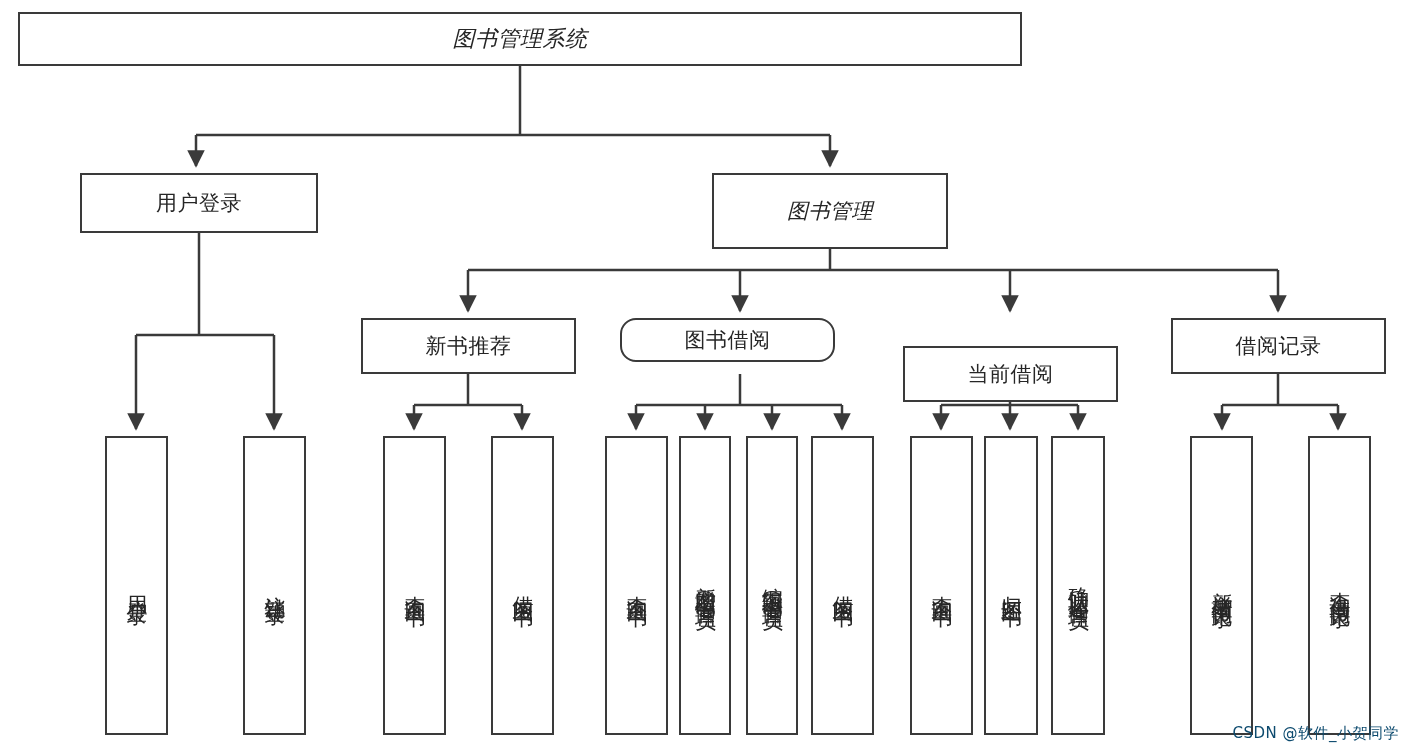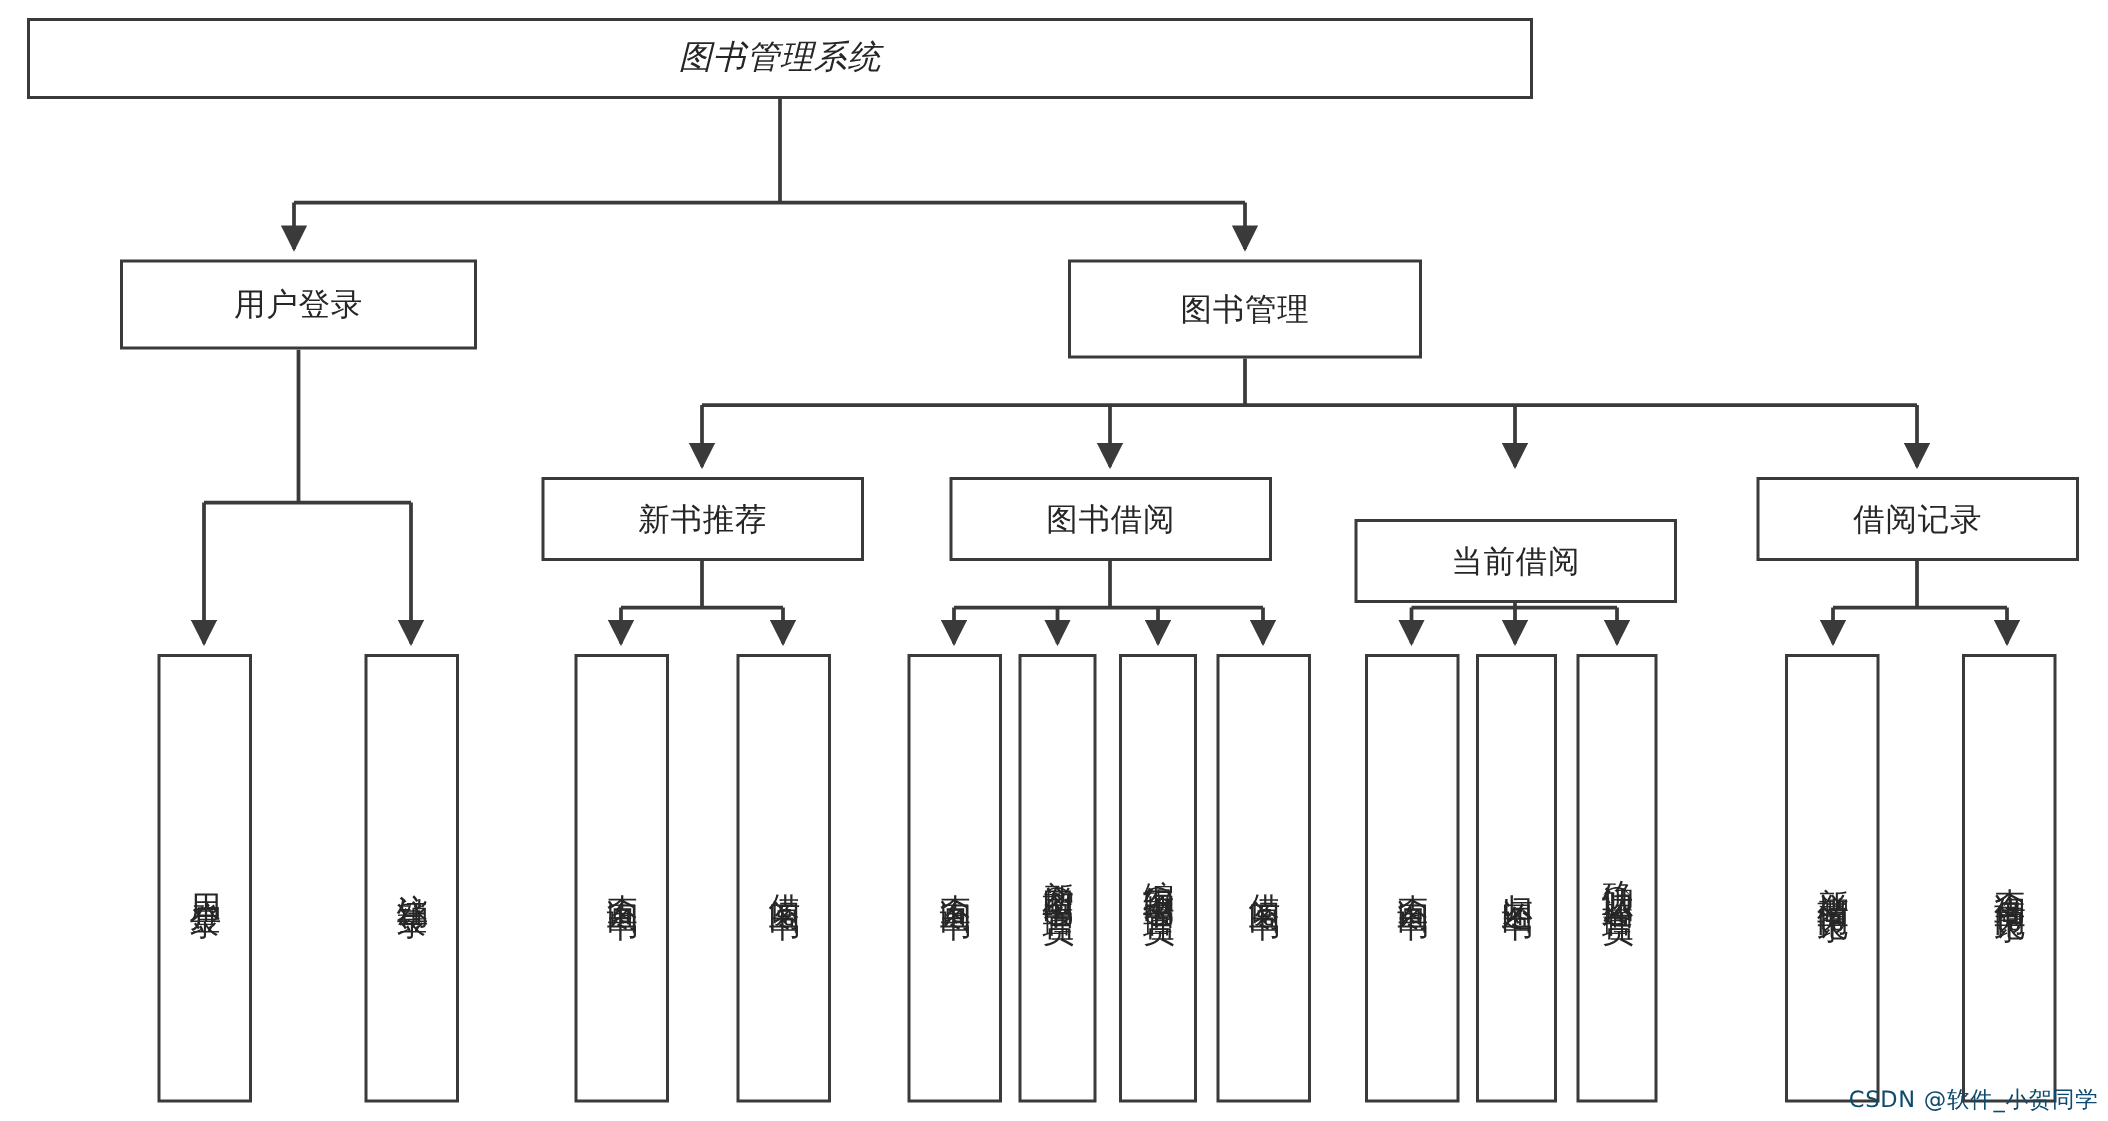--- a/index.html
+++ b/index.html
@@ -134,29 +134,29 @@
   </svg>
 
   <div class="node root horiz" style="left:18px; top:12px; width:1004px; height:54px;">
     <span class="node-label">图书管理系统</span>
   </div>
 
   <div class="node horiz" style="left:80px; top:173px; width:238px; height:60px;">
     <span class="node-label">用户登录</span>
   </div>
 
-  <div class="node horiz" style="left:712px; top:173px; width:236px; height:66px;">
+  <div class="node horiz" style="left:712px; top:173px; width:236px; height:76px;font-style:italic;">
     <span class="node-label">图书管理</span>
   </div>
 
   <div class="node horiz" style="left:361px; top:318px; width:215px; height:56px;">
     <span class="node-label">新书推荐</span>
   </div>
 
-  <div class="node horiz" style="left:633px; top:318px; width:215px; height:56px;">
+  <div class="node horiz" style="left:620px; top:318px; width:215px; height:44px;border-radius:16px;">
     <span class="node-label">图书借阅</span>
   </div>
 
   <div class="node horiz" style="left:903px; top:318px; width:215px; height:56px;margin-top:28px;">
     <span class="node-label">当前借阅</span>
   </div>
 
   <div class="node horiz" style="left:1171px; top:318px; width:215px; height:56px;font-family:Liberation Serif, serif;">
     <span class="node-label">借阅记录</span>
   </div>

